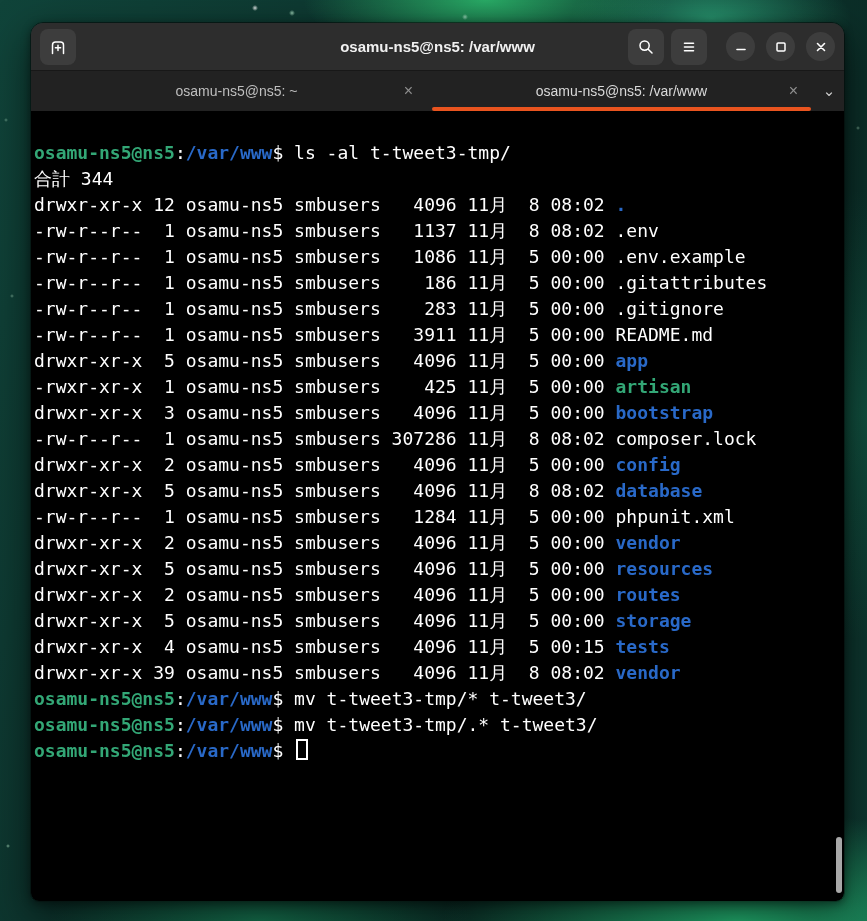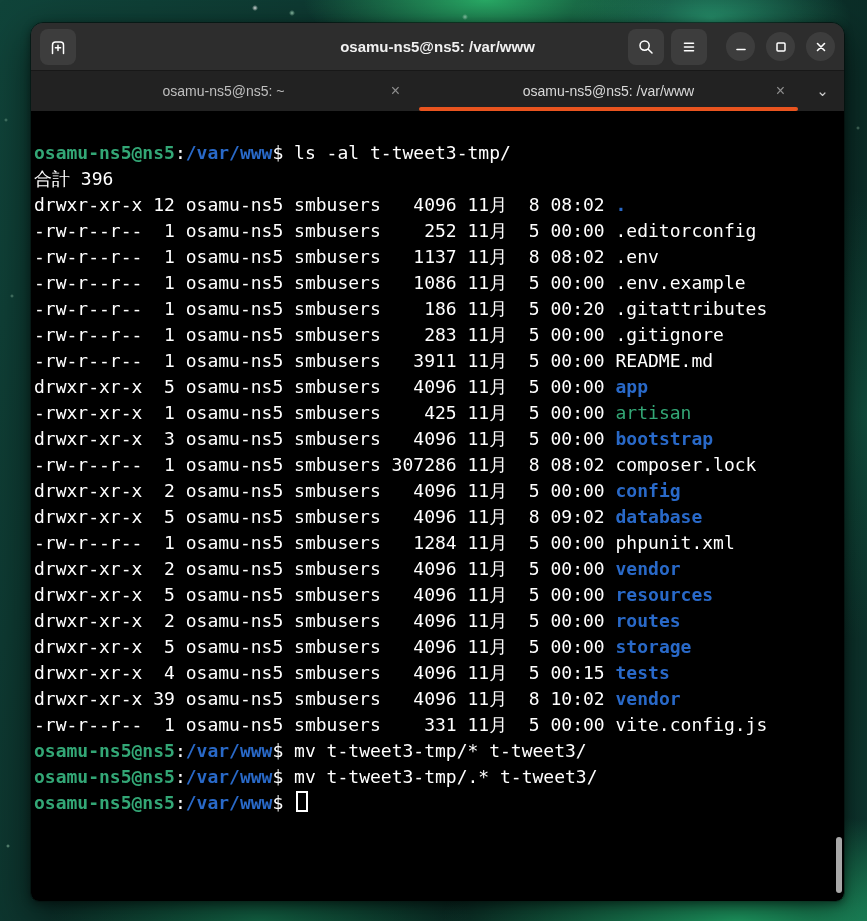--- a/index.html
+++ b/index.html
@@ -46,21 +46,21 @@
   .tb-right{ margin-left:auto; display:flex; align-items:center; gap:7px; z-index:2; }
   .circle-btn{
     width:29px; height:29px; border-radius:50%; background:var(--button-bg,#3d3d3d);
     display:flex; align-items:center; justify-content:center; cursor:pointer;
   }
   .win-controls{ display:flex; align-items:center; gap:11px; margin-left:12px; }
   .icon-svg{ display:block; }
   
   .tabbar{
     height:40px; flex:0 0 40px; background:var(--tabbar-bg,#222222);
-    display:flex; align-items:stretch;
+    display:flex; align-items:stretch;padding-left:13px;
   }
   .tab{
     width:385px; position:relative; display:flex; align-items:center; justify-content:center;
     cursor:pointer; font-size:14px; color:#bfbfbf;
   }
   .tab.active{ color:#d9d9d9; }
   .tab-underline{
     position:absolute; left:3px; right:3px; bottom:0; height:4px; border-radius:2px;
     background:var(--accent-orange,#e9541f);
   }
@@ -77,21 +77,21 @@
     flex:1; background:var(--terminal-bg,#000000); position:relative;
     padding:29px 0 12px 3px;
     font-family:"DejaVu Sans Mono","Liberation Mono",monospace;
     font-size:18px; line-height:26px; overflow:hidden;
   }
   .t-line{ white-space:pre; height:26px; }
   .seg-fg  { color:var(--fg,#ffffff); }
   .seg-user{ color:var(--prompt-green,#33a776); font-weight:bold; }
   .seg-path{ color:var(--path-blue,#2969c8); font-weight:bold; }
   .seg-dir { color:var(--path-blue,#2969c8); font-weight:bold; }
-  .seg-exec{ color:var(--prompt-green,#33a776); font-weight:normal; }
+  .seg-exec{ color:var(--prompt-green,#33a776); font-weight:bold; }
   .seg-ow  { color:var(--path-blue,#2969c8); background:var(--ow-bg,#26a269); font-weight:bold; }
   .cursor{
     display:inline-block; width:12px; height:21px; border:2px solid #ffffff;
     vertical-align:-3px; margin-left:2px;
   }
   .scrollbar-thumb{
     position:absolute; right:2px; top:726px; width:6px; height:56px;
     background:#a8a8a8; border-radius:3px; cursor:pointer;
   }
 </style>
@@ -165,42 +165,40 @@
       <span class="tab-underline"></span>
     </div>
     <div class="tab-overflow">
       <span>⌄</span>
     </div>
   </div>
 
   <div class="terminal">
     <div id="terminal-output">
         <div class="t-line"><span class="seg-user">osamu-ns5@ns5</span><span class="seg-fg">:</span><span class="seg-path">/var/www</span><span class="seg-fg">$ ls -al t-tweet3-tmp/</span></div>
-        <div class="t-line"><span class="seg-fg">合計 396</span></div>
+        <div class="t-line"><span class="seg-fg">合計 344</span></div>
         <div class="t-line"><span class="seg-fg">drwxr-xr-x 12 osamu-ns5 smbusers   4096 11月  8 08:02 </span><span class="seg-dir">.</span></div>
-        <div class="t-line"><span class="seg-fg">-rw-r--r--  1 osamu-ns5 smbusers    252 11月  5 00:00 .editorconfig</span></div>
         <div class="t-line"><span class="seg-fg">-rw-r--r--  1 osamu-ns5 smbusers   1137 11月  8 08:02 .env</span></div>
         <div class="t-line"><span class="seg-fg">-rw-r--r--  1 osamu-ns5 smbusers   1086 11月  5 00:00 .env.example</span></div>
-        <div class="t-line"><span class="seg-fg">-rw-r--r--  1 osamu-ns5 smbusers    186 11月  5 00:20 .gitattributes</span></div>
+        <div class="t-line"><span class="seg-fg">-rw-r--r--  1 osamu-ns5 smbusers    186 11月  5 00:00 .gitattributes</span></div>
         <div class="t-line"><span class="seg-fg">-rw-r--r--  1 osamu-ns5 smbusers    283 11月  5 00:00 .gitignore</span></div>
         <div class="t-line"><span class="seg-fg">-rw-r--r--  1 osamu-ns5 smbusers   3911 11月  5 00:00 README.md</span></div>
         <div class="t-line"><span class="seg-fg">drwxr-xr-x  5 osamu-ns5 smbusers   4096 11月  5 00:00 </span><span class="seg-dir">app</span></div>
         <div class="t-line"><span class="seg-fg">-rwxr-xr-x  1 osamu-ns5 smbusers    425 11月  5 00:00 </span><span class="seg-exec">artisan</span></div>
         <div class="t-line"><span class="seg-fg">drwxr-xr-x  3 osamu-ns5 smbusers   4096 11月  5 00:00 </span><span class="seg-dir">bootstrap</span></div>
         <div class="t-line"><span class="seg-fg">-rw-r--r--  1 osamu-ns5 smbusers 307286 11月  8 08:02 composer.lock</span></div>
         <div class="t-line"><span class="seg-fg">drwxr-xr-x  2 osamu-ns5 smbusers   4096 11月  5 00:00 </span><span class="seg-dir">config</span></div>
-        <div class="t-line"><span class="seg-fg">drwxr-xr-x  5 osamu-ns5 smbusers   4096 11月  8 09:02 </span><span class="seg-dir">database</span></div>
+        <div class="t-line"><span class="seg-fg">drwxr-xr-x  5 osamu-ns5 smbusers   4096 11月  8 08:02 </span><span class="seg-dir">database</span></div>
         <div class="t-line"><span class="seg-fg">-rw-r--r--  1 osamu-ns5 smbusers   1284 11月  5 00:00 phpunit.xml</span></div>
         <div class="t-line"><span class="seg-fg">drwxr-xr-x  2 osamu-ns5 smbusers   4096 11月  5 00:00 </span><span class="seg-dir">vendor</span></div>
         <div class="t-line"><span class="seg-fg">drwxr-xr-x  5 osamu-ns5 smbusers   4096 11月  5 00:00 </span><span class="seg-dir">resources</span></div>
         <div class="t-line"><span class="seg-fg">drwxr-xr-x  2 osamu-ns5 smbusers   4096 11月  5 00:00 </span><span class="seg-dir">routes</span></div>
         <div class="t-line"><span class="seg-fg">drwxr-xr-x  5 osamu-ns5 smbusers   4096 11月  5 00:00 </span><span class="seg-dir">storage</span></div>
         <div class="t-line"><span class="seg-fg">drwxr-xr-x  4 osamu-ns5 smbusers   4096 11月  5 00:15 </span><span class="seg-dir">tests</span></div>
-        <div class="t-line"><span class="seg-fg">drwxr-xr-x 39 osamu-ns5 smbusers   4096 11月  8 10:02 </span><span class="seg-dir">vendor</span></div>
-        <div class="t-line"><span class="seg-fg">-rw-r--r--  1 osamu-ns5 smbusers    331 11月  5 00:00 vite.config.js</span></div>
+        <div class="t-line"><span class="seg-fg">drwxr-xr-x 39 osamu-ns5 smbusers   4096 11月  8 08:02 </span><span class="seg-dir">vendor</span></div>
         <div class="t-line"><span class="seg-user">osamu-ns5@ns5</span><span class="seg-fg">:</span><span class="seg-path">/var/www</span><span class="seg-fg">$ mv t-tweet3-tmp/* t-tweet3/</span></div>
         <div class="t-line"><span class="seg-user">osamu-ns5@ns5</span><span class="seg-fg">:</span><span class="seg-path">/var/www</span><span class="seg-fg">$ mv t-tweet3-tmp/.* t-tweet3/</span></div>
         <div class="t-line"><span class="seg-user">osamu-ns5@ns5</span><span class="seg-fg">:</span><span class="seg-path">/var/www</span><span class="seg-fg">$ </span><span class="cursor"></span></div>
       </div>
     <div class="scrollbar-thumb"></div>
   </div>
 
 </div>
 
 </body></html>

